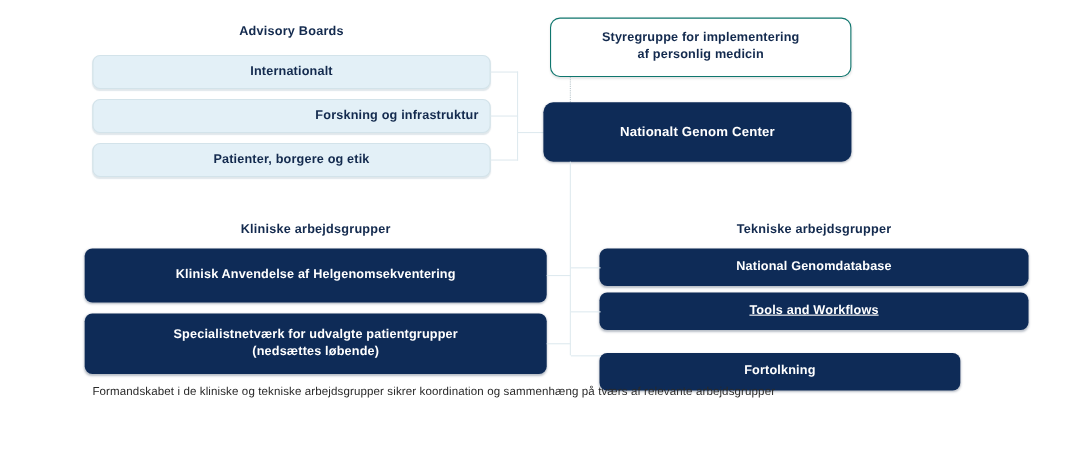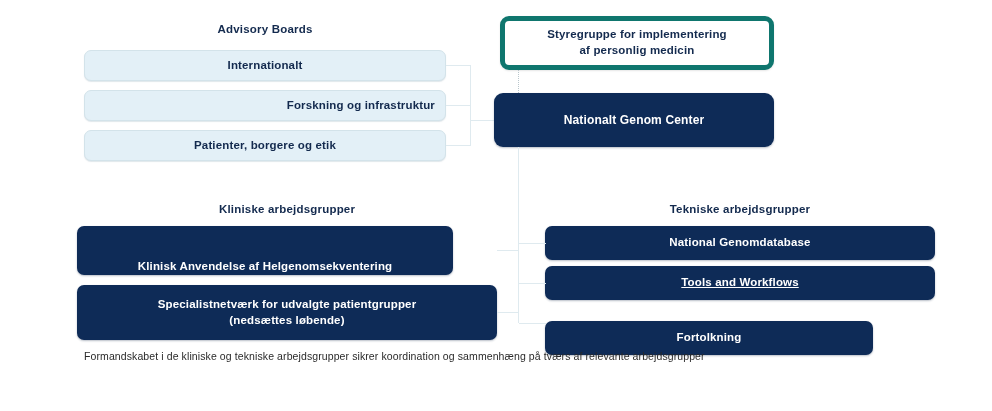--- a/index.html
+++ b/index.html
@@ -55,21 +55,21 @@
   .node-light {
     background: #e3f0f7;
     color: #132a4e;
     border: 1px solid #d3e3ea;
     box-shadow: 0 1px 1px rgba(130,160,175,0.25);
   }
 
   .node-white {
     background: #ffffff;
     color: #132a4e;
-    border: 5px solid #0f766e;
+    border: 1px solid #0f766e;
     border-radius: 9px;
     box-shadow: 0 1px 2px rgba(0,0,0,0.10);
   }
 
   .node-text {
     display: block;
     padding: 0 10px;
   }
 
   
@@ -131,21 +131,21 @@
   <div class="conn-dotted" style="left:518px; top:70px; height:23px;"></div>
 
   <div class="node node-dark" style="left:494px; top:93px; width:280px; height:54px; border-radius:9px; font-size:12px;">
     <span class="node-text">Nationalt Genom Center</span>
   </div>
 
   <div class="conn conn-v" style="left:518px; top:147px; height:176px;"></div>
 
   <div class="section-heading" style="left:77px; top:203px; width:420px;">Kliniske arbejdsgrupper</div>
 
-  <div class="node node-dark" style="left:77px; top:226px; width:376px; height:49px;align-items:flex-end;">
+  <div class="node node-dark" style="left:77px; top:226px; width:420px; height:49px;">
     <span class="node-text">Klinisk Anvendelse af Helgenomsekventering</span>
   </div>
 
   <div class="node node-dark" style="left:77px; top:285px; width:420px; height:55px; flex-direction:column;">
     <span>Specialistnetværk for udvalgte patientgrupper</span>
     <span>(nedsættes løbende)</span>
   </div>
 
   <div class="conn conn-h" style="left:497px; top:250px; width:22px;"></div>
   <div class="conn conn-h" style="left:497px; top:312px; width:22px;"></div>

